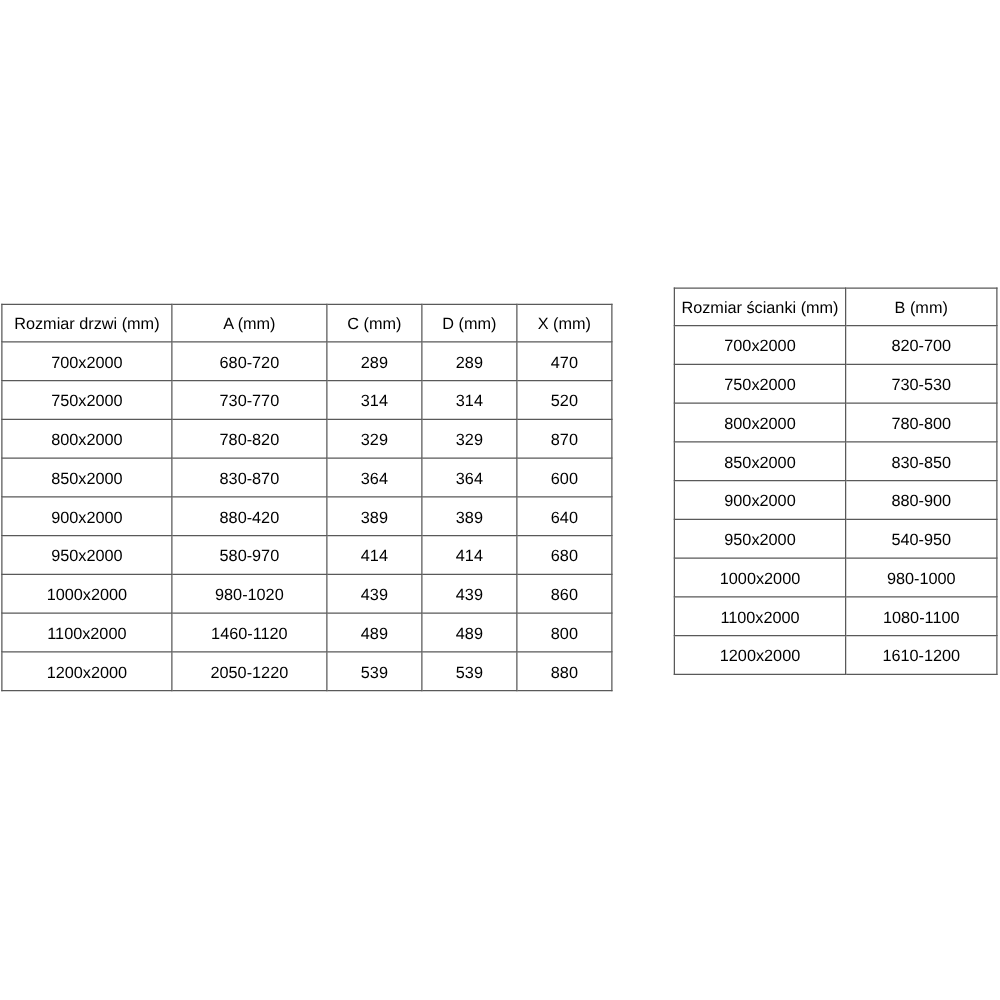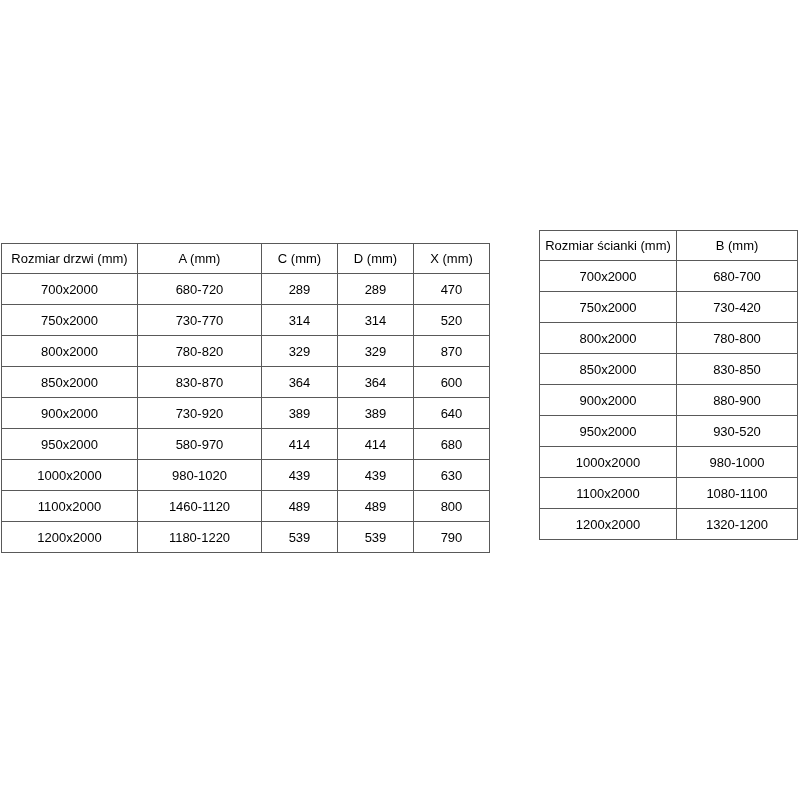--- a/index.html
+++ b/index.html
@@ -98,100 +98,100 @@
         </tr>
         <tr>
           <td>850x2000</td>
           <td>830-870</td>
           <td>364</td>
           <td>364</td>
           <td>600</td>
         </tr>
         <tr>
           <td>900x2000</td>
-          <td>730-920</td>
+          <td>880-420</td>
           <td>389</td>
           <td>389</td>
           <td>640</td>
         </tr>
         <tr>
           <td>950x2000</td>
           <td>580-970</td>
           <td>414</td>
           <td>414</td>
           <td>680</td>
         </tr>
         <tr>
           <td>1000x2000</td>
           <td>980-1020</td>
           <td>439</td>
           <td>439</td>
-          <td>630</td>
+          <td>860</td>
         </tr>
         <tr>
           <td>1100x2000</td>
           <td>1460-1120</td>
           <td>489</td>
           <td>489</td>
           <td>800</td>
         </tr>
         <tr>
           <td>1200x2000</td>
-          <td>1180-1220</td>
+          <td>2050-1220</td>
           <td>539</td>
           <td>539</td>
-          <td>790</td>
+          <td>880</td>
         </tr>
       </tbody>
   </table>
 
   <table class="spec-table" id="wall-table">
     <colgroup>
       <col style="width:137px">
       <col style="width:121px">
     </colgroup>
     <thead>
       <tr>
         <th>Rozmiar ścianki (mm)</th>
         <th>B (mm)</th>
       </tr>
     </thead>
     <tbody>
         <tr>
           <td>700x2000</td>
-          <td>680-700</td>
+          <td>820-700</td>
         </tr>
         <tr>
           <td>750x2000</td>
-          <td>730-420</td>
+          <td>730-530</td>
         </tr>
         <tr>
           <td>800x2000</td>
           <td>780-800</td>
         </tr>
         <tr>
           <td>850x2000</td>
           <td>830-850</td>
         </tr>
         <tr>
           <td>900x2000</td>
           <td>880-900</td>
         </tr>
         <tr>
           <td>950x2000</td>
-          <td>930-520</td>
+          <td>540-950</td>
         </tr>
         <tr>
           <td>1000x2000</td>
           <td>980-1000</td>
         </tr>
         <tr>
           <td>1100x2000</td>
           <td>1080-1100</td>
         </tr>
         <tr>
           <td>1200x2000</td>
-          <td>1320-1200</td>
+          <td>1610-1200</td>
         </tr>
       </tbody>
   </table>
 
 </div>
 
 </body></html>

